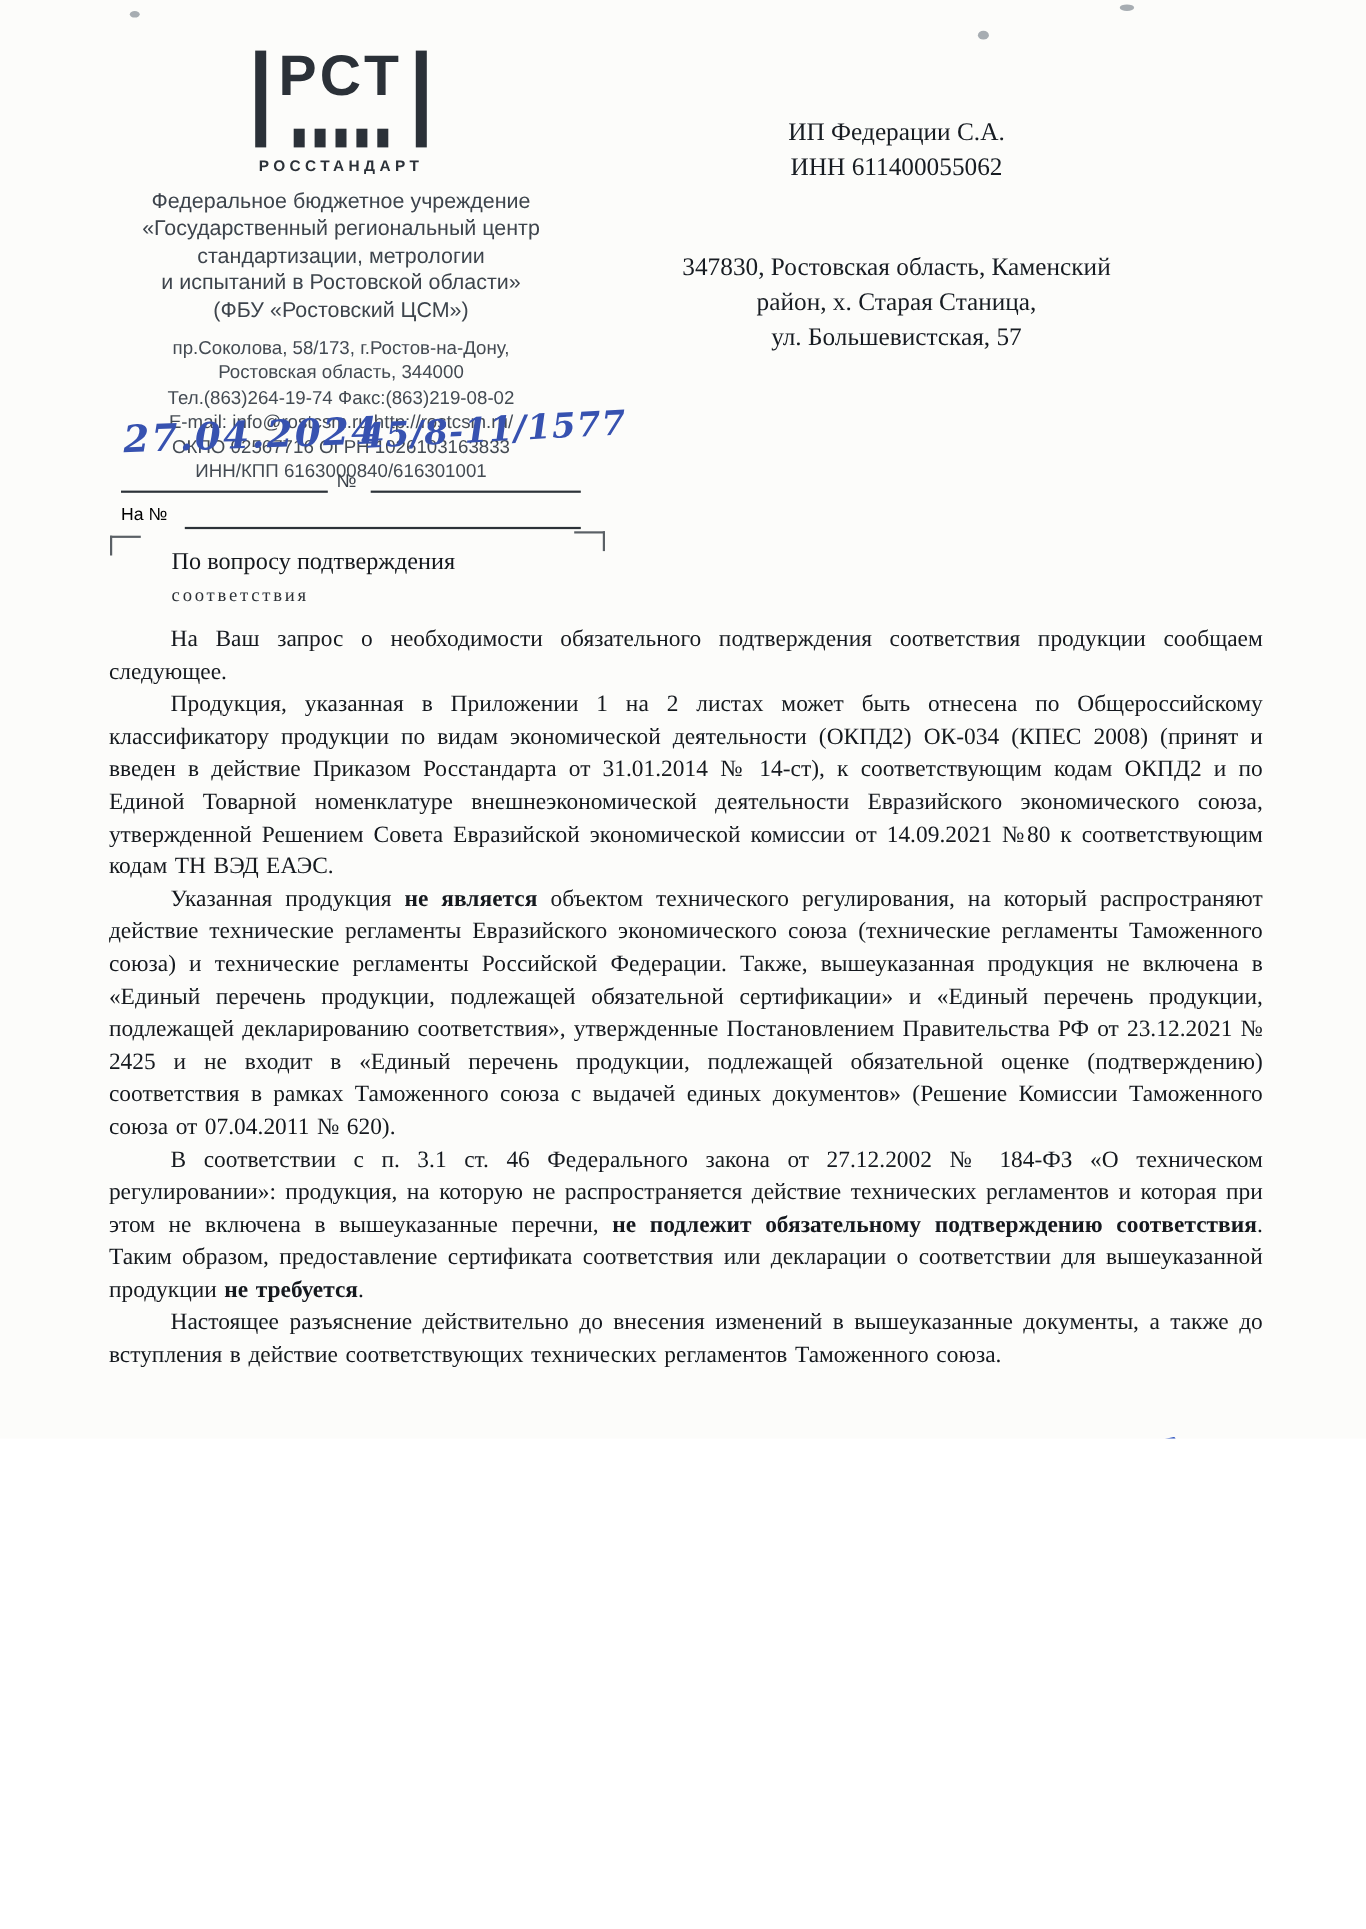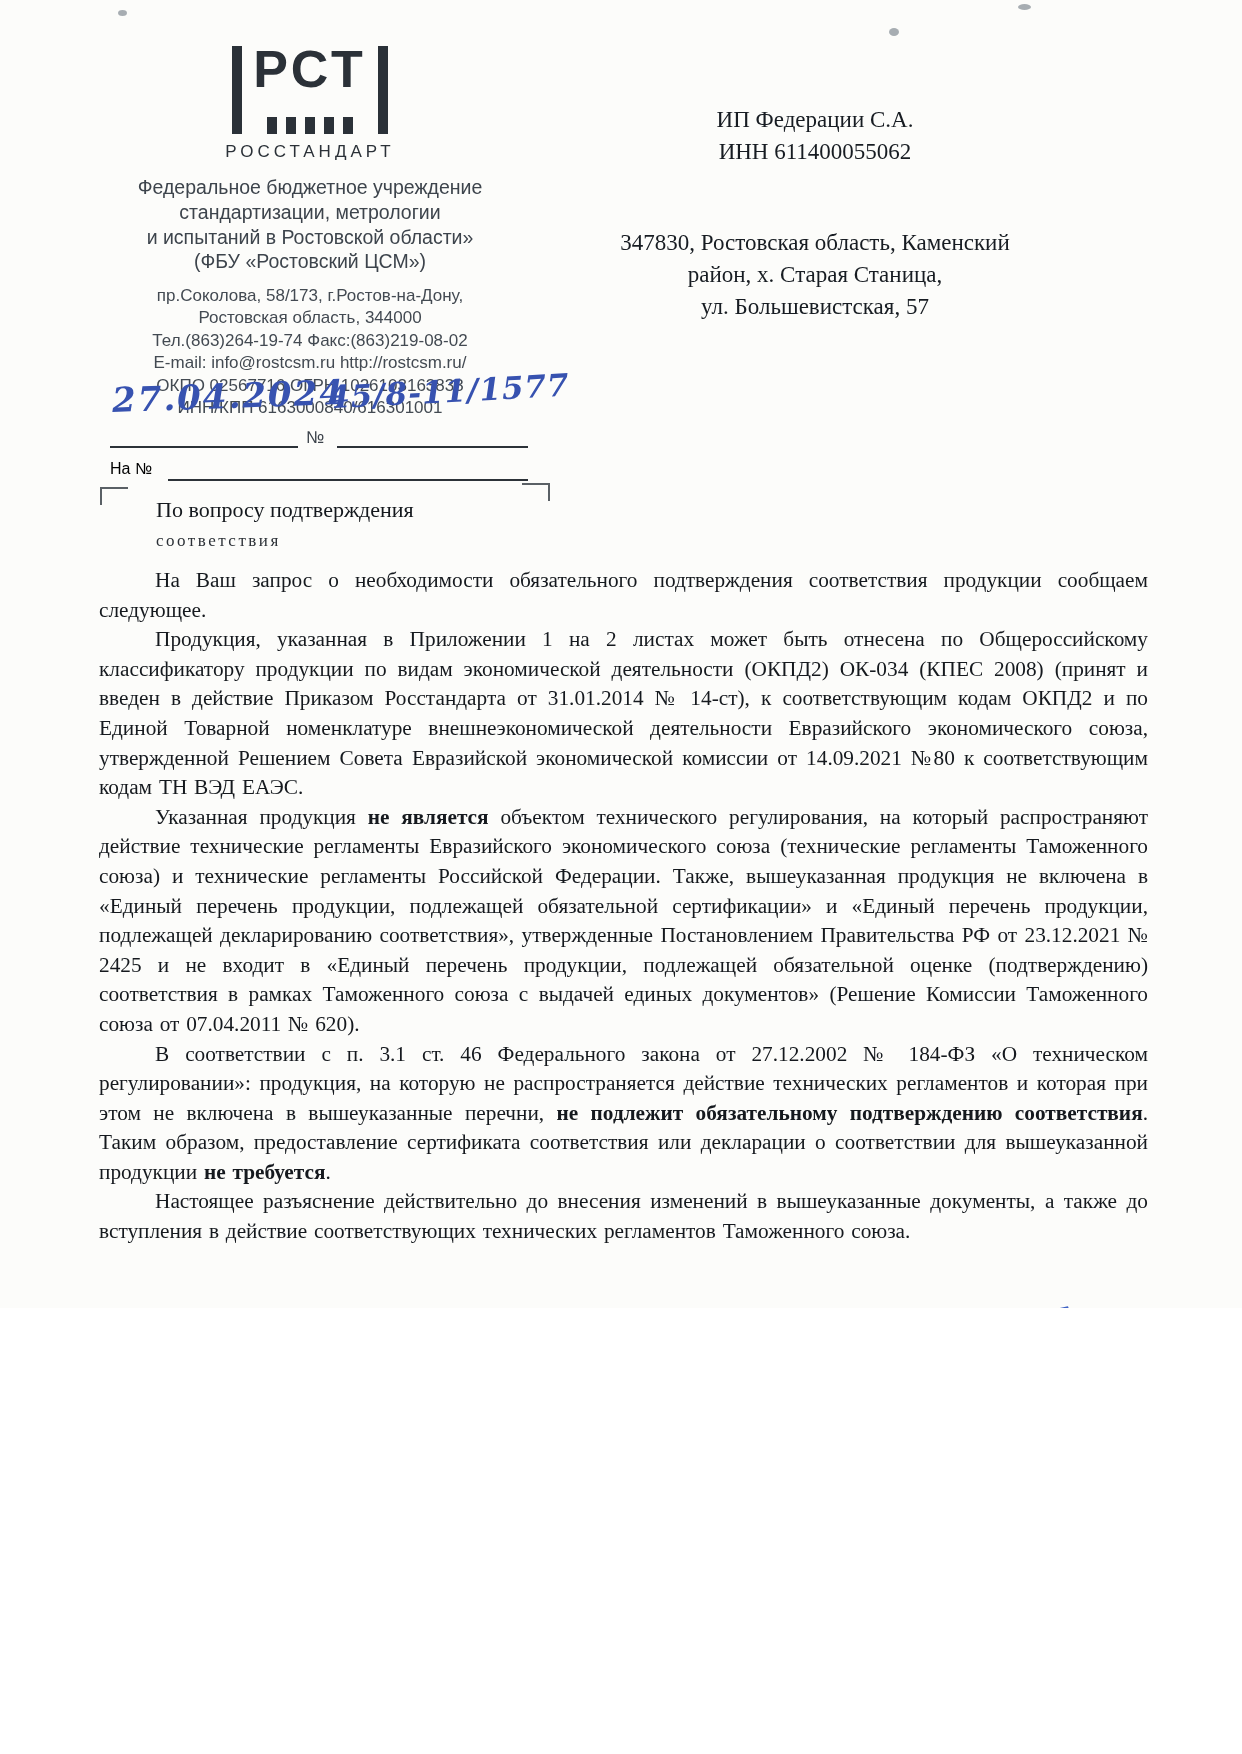--- a/index.html
+++ b/index.html
@@ -9,21 +9,21 @@
   
   .letterhead{position:absolute;left:96px;top:46px;width:428px;text-align:center;
               font-family:"Liberation Sans",sans-serif;color:#3a4149;}
   .logo{display:flex;align-items:stretch;justify-content:center;gap:11px;height:88px;}
   .lbar{width:10px;background:#2b3138;}
   .lmid{display:flex;flex-direction:column;align-items:center;justify-content:space-between;}
   .ltxt{font-weight:900;font-size:52px;line-height:0.92;letter-spacing:4px;color:#2b3138;
         font-family:"Liberation Sans",sans-serif;}
   .ldash{display:flex;gap:9px;margin-top:5px;}
   .ldash i{display:block;width:10px;height:17px;background:#2b3138;}
-  .brand{margin-top:8px;font-size:17px;font-weight:400;letter-spacing:4px;color:#2b3138;}
+  .brand{margin-top:8px;font-size:14px;font-weight:700;letter-spacing:4px;color:#2b3138;}
   .org{margin-top:13px;font-size:19.5px;line-height:1.27;color:#3d444c;}
   .contacts{margin-top:11px;font-size:17px;line-height:1.32;color:#434a52;}
 
   
   .hw{font-family:"DejaVu Serif",serif;font-style:italic;font-weight:700;color:#3752b0;white-space:nowrap;}
   .hw-date{position:absolute;left:112px;top:376px;font-size:34px;letter-spacing:2px;transform:rotate(-2deg);}
   .hw-num{position:absolute;left:328px;top:373px;font-size:31px;letter-spacing:1px;transform:rotate(-3deg);}
   .dline{position:absolute;border-bottom:2.5px solid #2c3238;}
   .dline-left{left:110px;top:446px;width:188px;}
   .no-label{position:absolute;left:306px;top:428px;font-family:"Liberation Sans",sans-serif;
@@ -97,20 +97,21 @@
             <i></i>
             <i></i>
             <i></i>
         </span>
       </span>
       <span class="lbar"></span>
     </div>
     <div class="brand">РОССТАНДАРТ</div>
     <div class="org">
       <div>Федеральное бюджетное учреждение</div>
+      <div>«Государственный региональный центр</div>
       <div>стандартизации, метрологии</div>
       <div>и испытаний в Ростовской области»</div>
       <div>(ФБУ «Ростовский ЦСМ»)</div>
     </div>
     <div class="contacts">
       <div>пр.Соколова, 58/173, г.Ростов-на-Дону,</div>
       <div>Ростовская область, 344000</div>
       <div>Тел.(863)264-19-74 Факс:(863)219-08-02</div>
       <div>E-mail: info@rostcsm.ru   http://rostcsm.ru/</div>
       <div>ОКПО 02567716  ОГРН 1026103163833</div>

